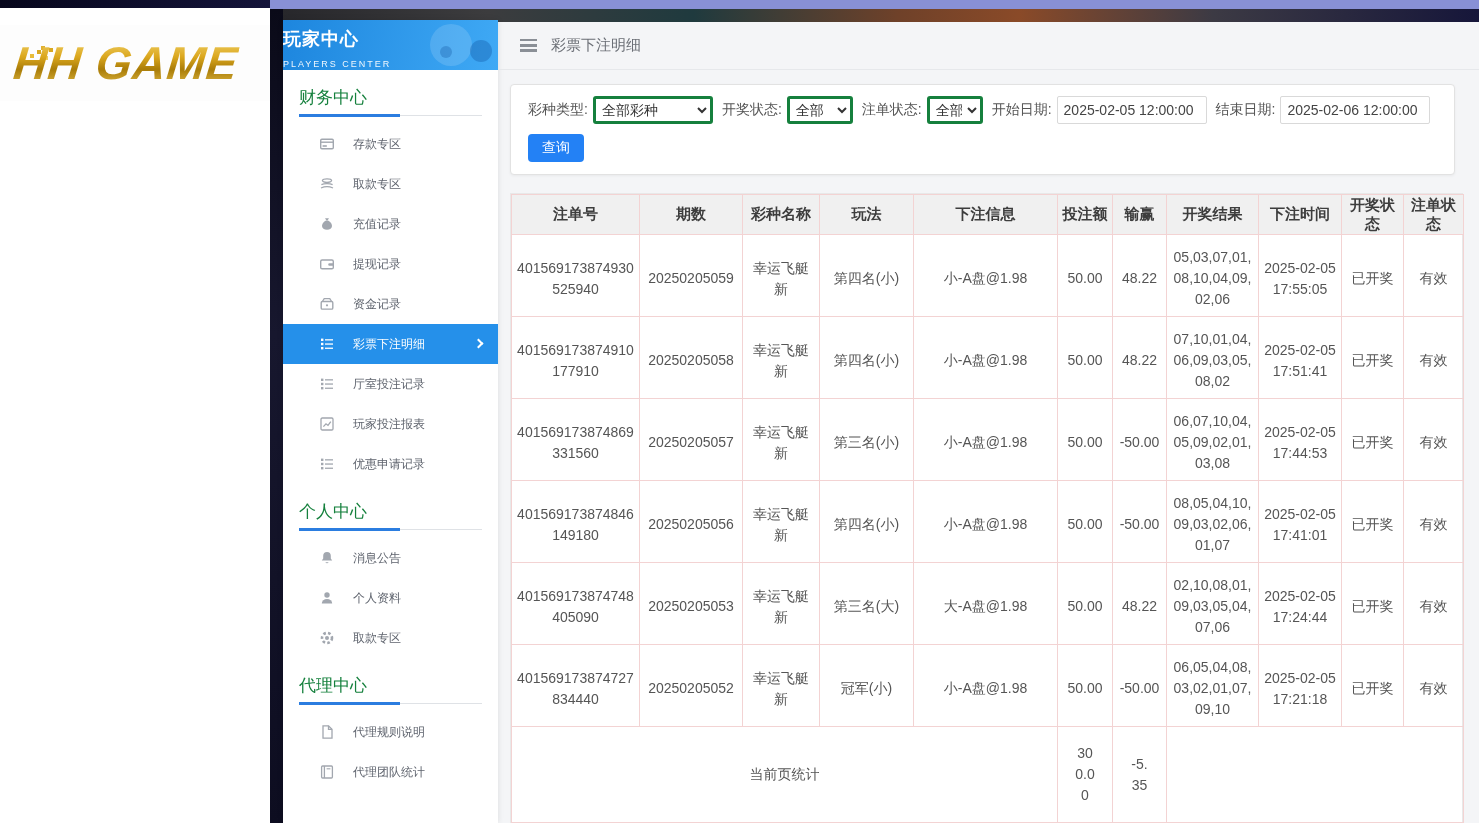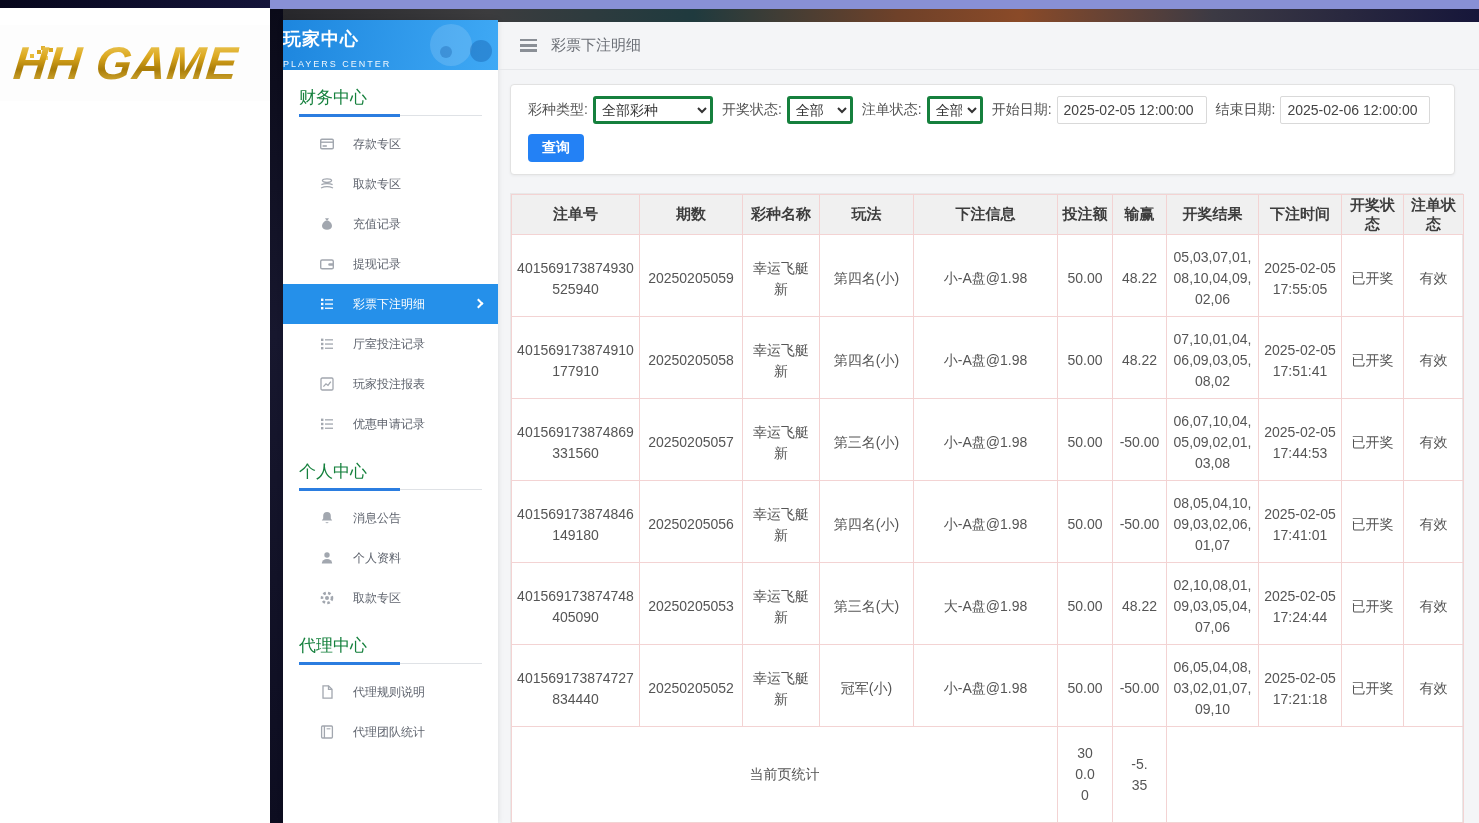--- a/index.html
+++ b/index.html
@@ -50,21 +50,21 @@
   .content-title { font-size:15px; color:#6b6f76; }
 
   .filter-card { margin:14px 0 0 12px; width:945px; background:#fff; border:1px solid #e2e2e2; border-radius:4px; padding:11px 17px 12px; box-shadow:0 1px 3px rgba(0,0,0,.05); }
   .filter-row { display:flex; align-items:center; font-size:14px; color:#555; white-space:nowrap; }
   .filter-row label { margin-right:5px; }
   .filter-row .grp { margin-left:9px; display:flex; align-items:center; }
   .filter-row .grp:first-child { margin-left:0; }
   select { height:28px; border:3px solid #15803d; border-radius:3px; background:#fff; color:#333; font-size:14px; font-family:inherit; padding:0 2px; }
   .sel-type { width:120px; } .sel-draw { width:66px; } .sel-order { width:56px; }
   .date-input { width:150px; height:28px; border:1px solid #d9d9d9; border-radius:2px; color:#444; font-size:14px; font-family:inherit; padding:13px 6px; }
-  .search-btn { margin-top:10px; background:#2381f5; color:#fff; border:none; border-radius:4px; height:28px; padding:0 14px; font-size:14px; font-family:inherit; cursor:pointer;font-weight:bold; }
+  .search-btn { margin-top:10px; background:#2381f5; color:#fff; border:none; border-radius:4px; height:28px; padding:0 14px; font-size:14px; font-family:inherit; cursor:pointer; }
 
   .table-card { margin:18px 0 0 12px; width:953px; background:#fff; border:1px solid #e8e8e8; }
   table { width:100%; border-collapse:collapse; table-layout:fixed; font-size:14px; color:#555; text-align:center; }
   th { background:#f0f0f0; color:#3d3d3d; font-weight:bold; font-size:15px; height:40px; border:1px solid #f3d3d3; padding:0 2px; }
   td { border:1px solid #f3d3d3; padding:6px 4px; word-break:break-all; line-height:1.5; vertical-align:middle; }
   tr.data-row { height:76px; vertical-align:top; }
   tr.data-row td { padding-top:12px; }
   tr.sum-row { height:38px; }
   tr.sum-row td { padding:16px; }
 
@@ -129,20 +129,30 @@
           <span>充值记录</span>
         </div>
         <div class="side-item">
           <span class="icon">
             <svg viewBox="0 0 16 16" width="16" height="16">
               <rect x="1.7" y="4" width="12.6" height="8.8" rx="1.4" fill="none" stroke="currentColor" stroke-width="1.4"></rect>
               <path d="M10.5 7.2 h3.8 v2.6 h-3.8 a1.3 1.3 0 0 1 0 -2.6 z" fill="currentColor"></path>
             </svg>
           </span>
           <span>提现记录</span>
+        </div>
+        <div class="side-item">
+          <span class="icon">
+            <svg viewBox="0 0 16 16" width="16" height="16">
+              <path d="M3.4 5.5 l1.8 -2.8 h5.6 l1.8 2.8" fill="none" stroke="currentColor" stroke-width="1.3"></path>
+              <rect x="2.2" y="5.5" width="11.6" height="7.6" rx="1.2" fill="none" stroke="currentColor" stroke-width="1.4"></rect>
+              <circle cx="8" cy="9.3" r="1.1" fill="currentColor"></circle>
+            </svg>
+          </span>
+          <span>资金记录</span>
         </div>
         <div class="side-item active">
           <span class="icon">
             <svg viewBox="0 0 16 16" width="16" height="16">
               <rect x="2" y="2.6" width="2.4" height="2.4" fill="currentColor"></rect>
               <rect x="6" y="3.2" width="8" height="1.3" fill="currentColor"></rect>
               <rect x="2" y="6.8" width="2.4" height="2.4" fill="currentColor"></rect>
               <rect x="6" y="7.4" width="8" height="1.3" fill="currentColor"></rect>
               <rect x="2" y="11" width="2.4" height="2.4" fill="currentColor"></rect>
               <rect x="6" y="11.6" width="8" height="1.3" fill="currentColor"></rect>

